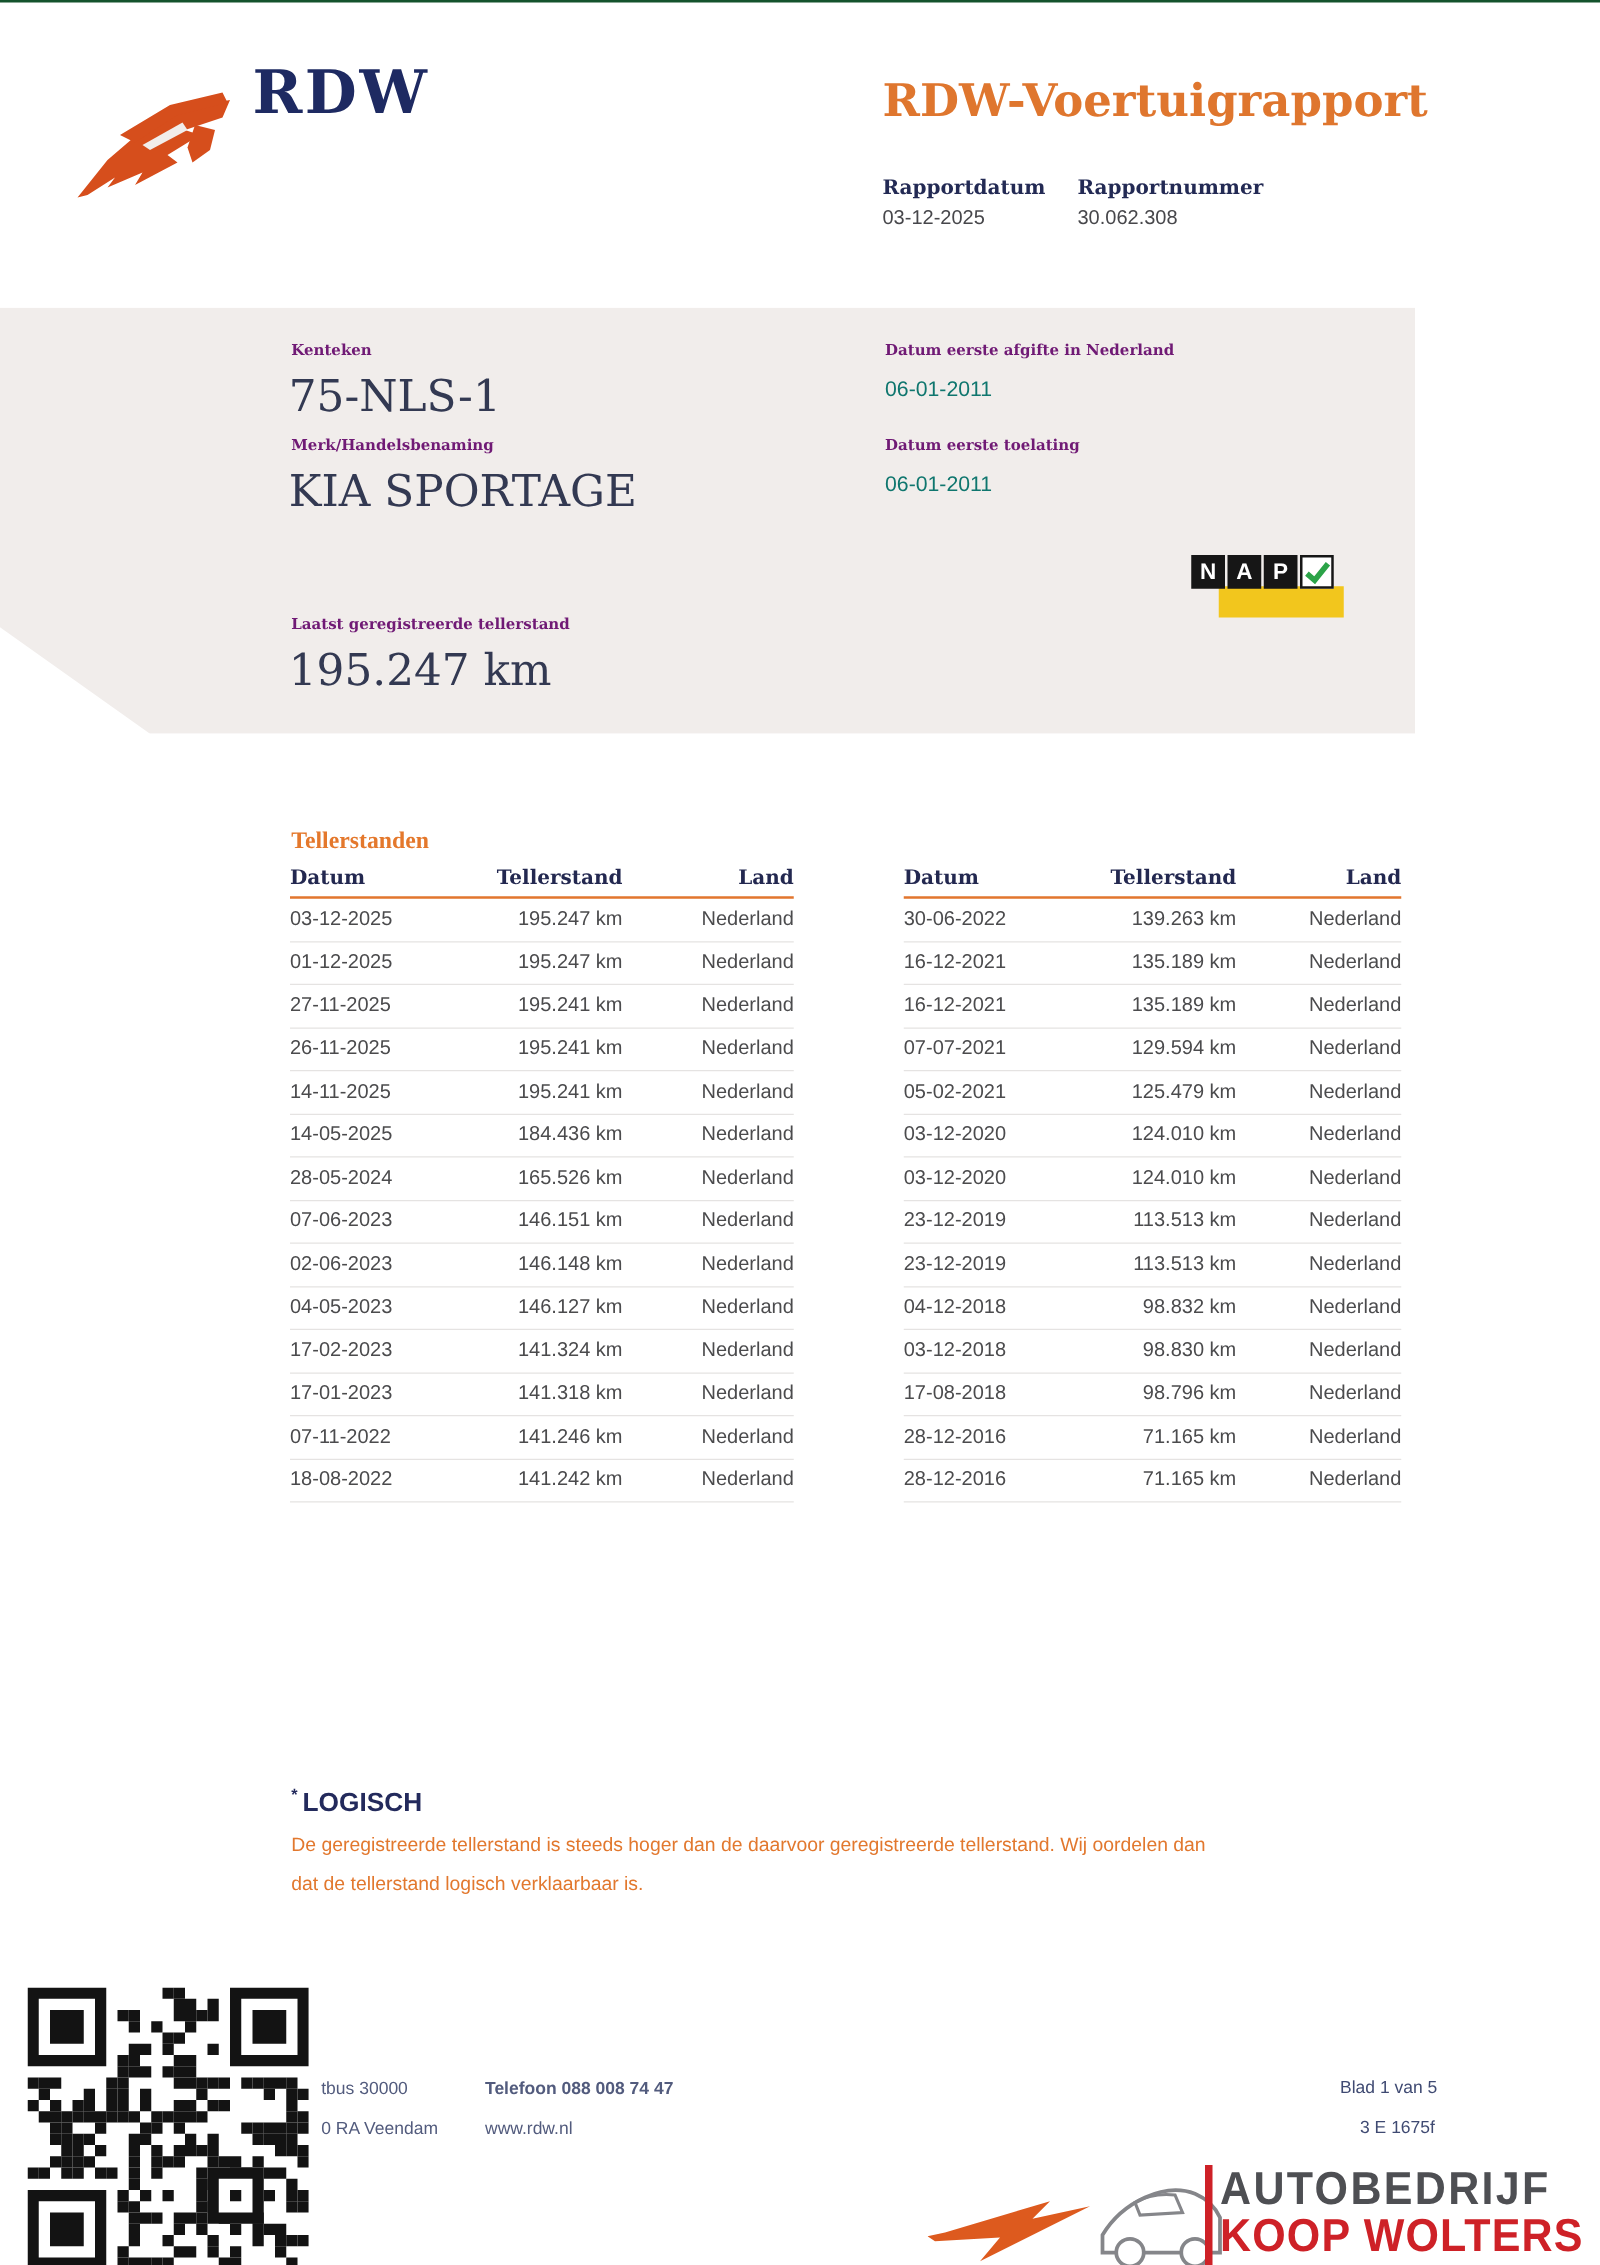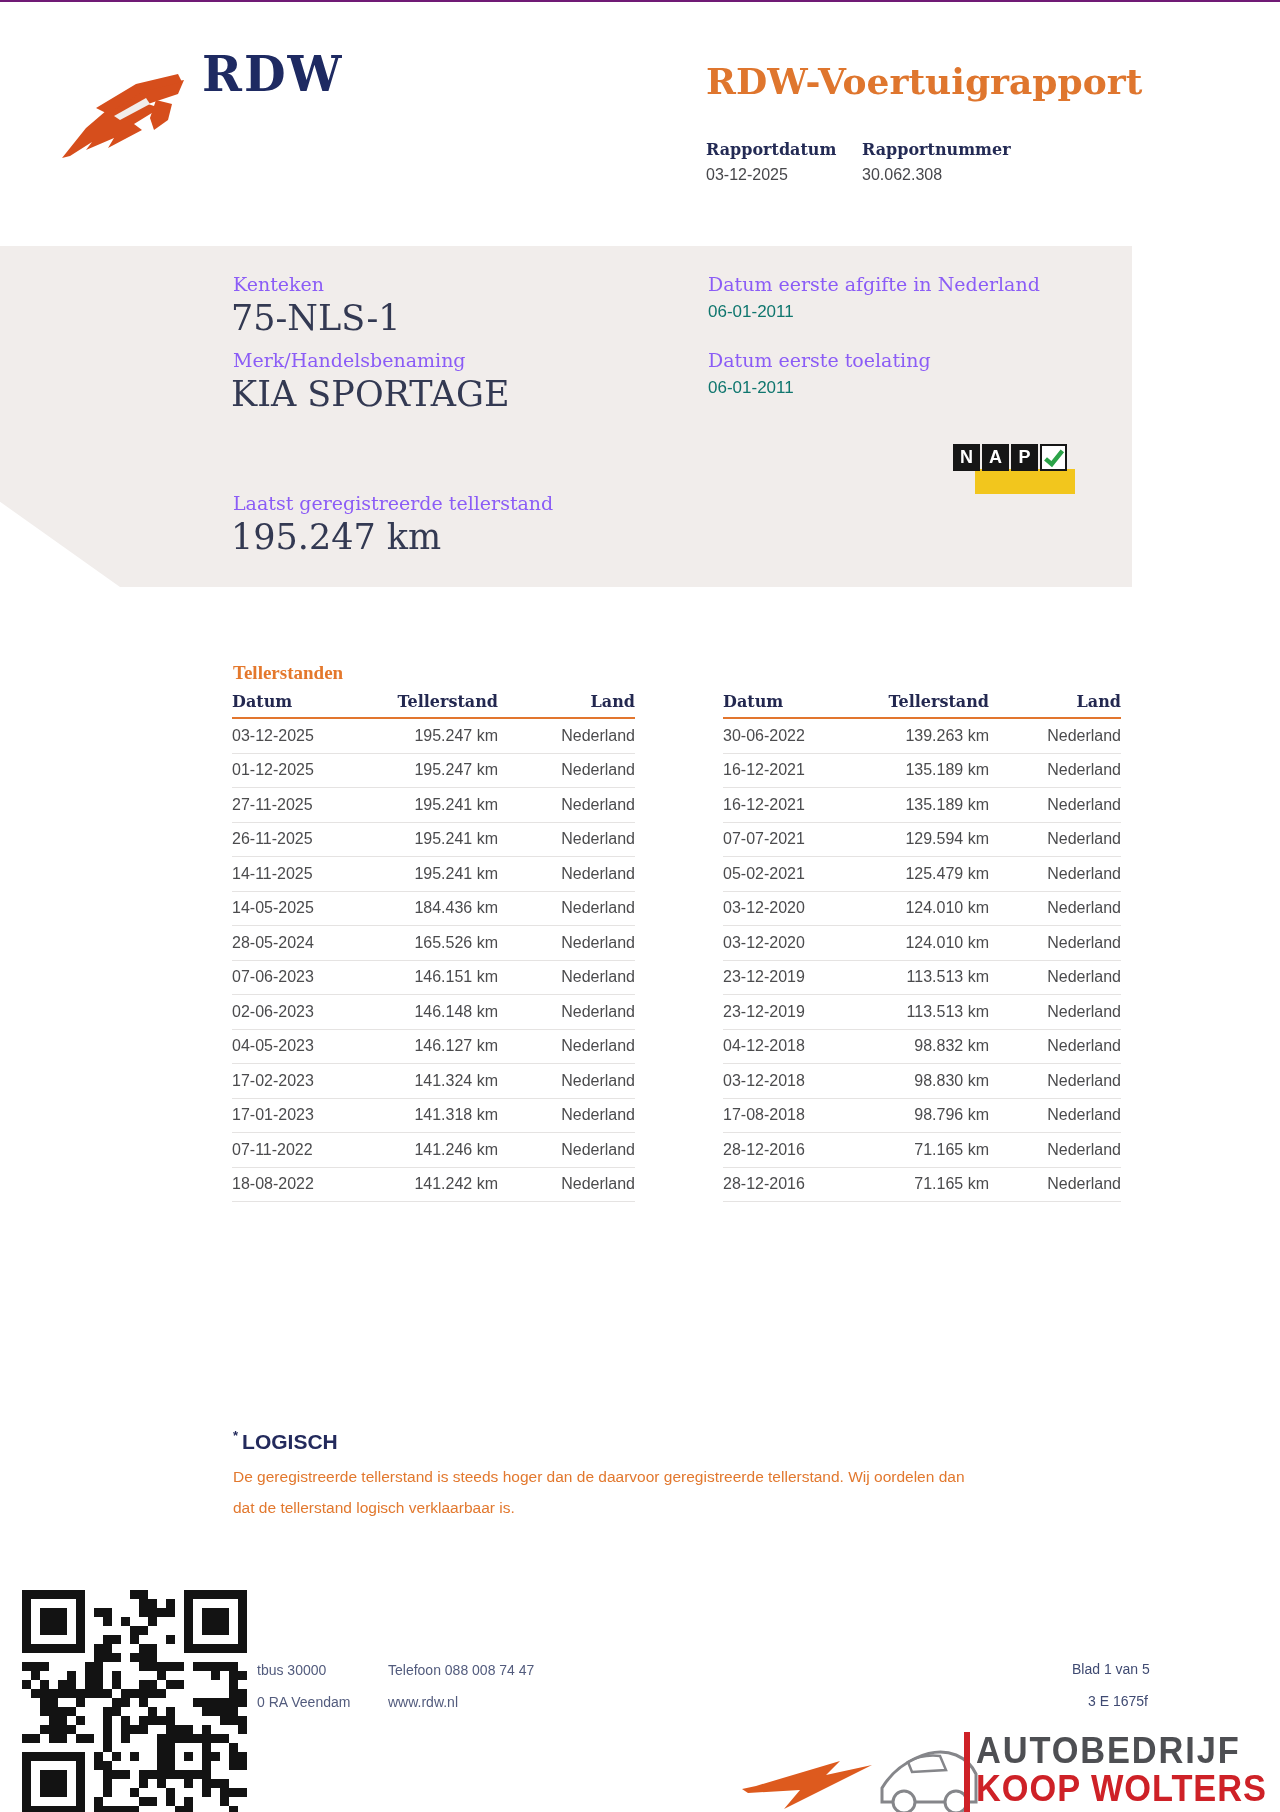--- a/index.html
+++ b/index.html
@@ -1,34 +1,34 @@
 <!DOCTYPE html>
 <html><head>
 <meta charset="utf-8">
 <style>
   * { margin:0; padding:0; box-sizing:border-box; }
   body { background:#777; font-family:"Liberation Sans", sans-serif; }
   .page {
     position:relative; width:1280px; height:1812px; background:#ffffff;
-    margin:0 auto; overflow:hidden; border-top:2px solid #701a75;
+    margin:0 auto; overflow:hidden; border-top:2px solid #14532d;
   }
   .abs { position:absolute; }
 
   
   .rdw-logo-text { left:202px; top:44px; font-family:"DejaVu Serif", serif; font-weight:700;
     font-size:48px; color:#1e2a62; letter-spacing:2px; }
   .report-title { left:706px; top:58px; font-family:"DejaVu Serif", serif; font-weight:700;
     font-size:36px; color:#df762e; }
   .hdr-label { font-family:"DejaVu Serif", serif; font-weight:700; font-size:16px; color:#232a54; }
   .hdr-value { font-size:16px; color:#47474b; }
 
   
   .panel { left:0; top:244px; width:1132px; height:341px; background:#f1edeb;
     clip-path:polygon(0 0, 100% 0, 100% 100%, 10.6% 100%, 0 75%); }
-  .p-label { font-family:"DejaVu Serif", serif; font-weight:400; font-size:19px; color:#8b5cf6; }
+  .p-label { font-family:"DejaVu Serif", serif; font-weight:700; font-size:12px; color:#701a75; }
   .p-big { font-family:"DejaVu Serif", serif; font-weight:400; font-size:35px; color:#333952; }
   .p-value { font-size:17px; color:#0f766e; }
   .oordeel { font-size:30px; font-weight:700; color:#272d60; line-height:37px; letter-spacing:.5px; }
 
   
   .nap { left:953px; top:198px; width:125px; height:52px; }
   .nap-yellow { position:absolute; left:22px; top:25px; width:100px; height:25px; background:#f2c61d; }
   .nap-squares { position:absolute; left:0; top:0; display:flex; gap:2px; }
   .nap-sq { width:27px; height:27px; background:#161616; color:#fff; display:flex;
     align-items:center; justify-content:center; font-weight:700; font-size:18px; }
@@ -490,21 +490,21 @@
       <rect x="0" y="162" width="63" height="63" fill="#131313"></rect>
       <rect x="9" y="171" width="45" height="45" fill="#fff"></rect>
       <rect x="18" y="180" width="27" height="27" fill="#131313"></rect>
       <rect x="144" y="144" width="45" height="45" fill="#131313"></rect>
       <rect x="153" y="153" width="27" height="27" fill="#fff"></rect>
       <rect x="162" y="162" width="9" height="9" fill="#131313"></rect>
     </svg>
 
   <div class="abs foot-text" style="left:257px; top:1660px;">tbus 30000</div>
   <div class="abs foot-text" style="left:257px; top:1692px;text-align:right;">0 RA Veendam</div>
-  <div class="abs foot-text" style="left:388px; top:1660px;">Telefoon 088 008 74 47</div>
+  <div class="abs foot-text" style="left:388px; top:1660px;font-weight:bold;">Telefoon 088 008 74 47</div>
   <div class="abs foot-text" style="left:388px; top:1692px;">www.rdw.nl</div>
   <div class="abs page-num" style="left:1072px; top:1659px;">Blad 1 van 5</div>
   <div class="abs page-num" style="left:1088px; top:1691px;">3 E 1675f</div>
 
   <svg class="abs" style="left:742px; top:1756px;" width="152" height="54" viewBox="0 0 152 54">
     <polygon fill="#dd5a1e" points="0,31 14,28 98,3 84,17 130,7 42,51 58,32 6,35"></polygon>
   </svg>
   <svg class="abs" style="left:878px; top:1722px;" width="102" height="90" viewBox="0 0 102 90">
     <path d="M4,64 Q16,44 38,34 Q60,24 78,31 Q92,37 98,50 L98,78 L4,78 Z" fill="#ffffff" stroke="#85868a" stroke-width="3"></path>
     <path d="M30,38 Q44,30 62,32 L68,46 L34,48 Z" fill="none" stroke="#85868a" stroke-width="2.5"></path>

